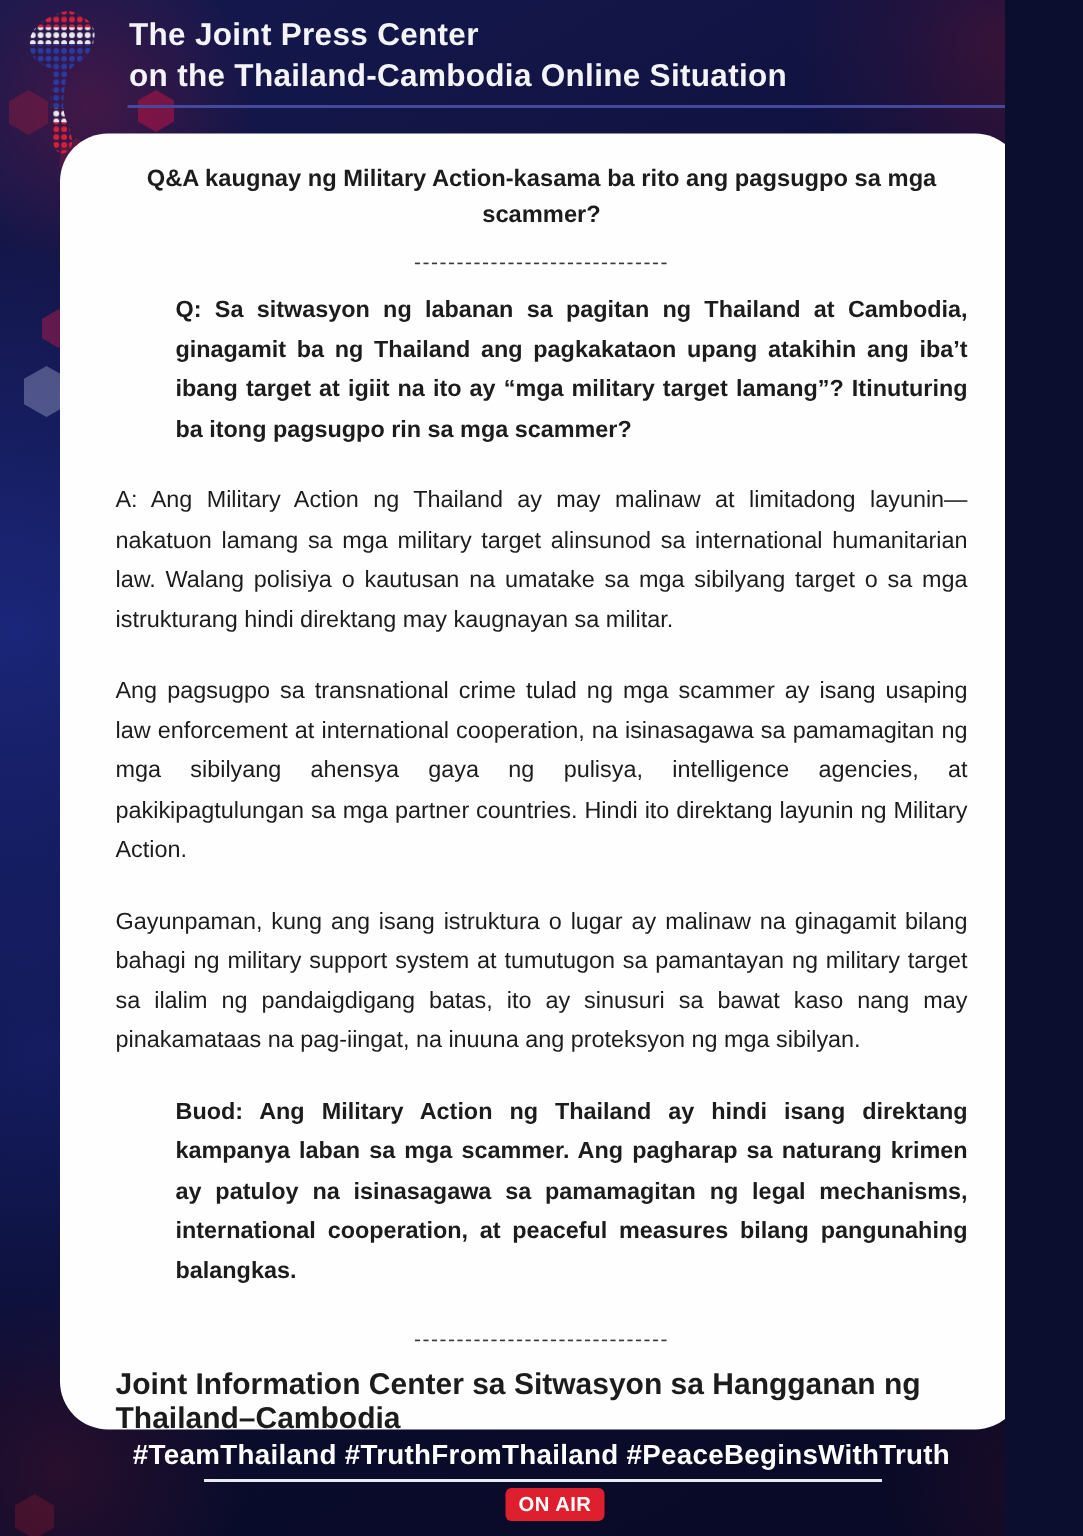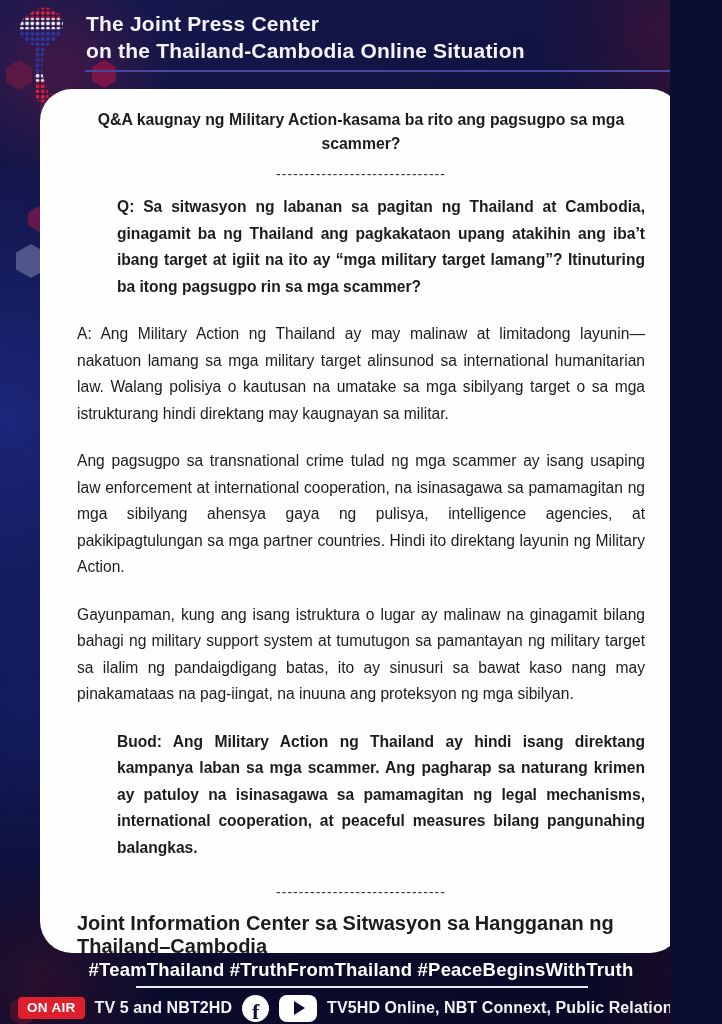--- a/index.html
+++ b/index.html
@@ -57,20 +57,21 @@
   .hashtags {
     position:absolute; left:0; top:959px; width:722px; text-align:center;
     color:#ffffff; font-size:18.5px; font-weight:700; letter-spacing:0.2px;
   }
   .hashtag-rule { position:absolute; left:136px; top:986px; width:452px; height:2px; background:#e9e9f2; }
   
   .footer-bar {
     position:absolute; left:0; top:992px; width:722px; height:32px;
     display:flex; align-items:center; gap:10px; padding-left:18px;
     white-space:nowrap;
+    flex-direction:column;
   }
   .onair {
     background:#de1f2e; color:#ffffff; font-size:13.5px; font-weight:700;
     padding:3px 9px 4px 9px; border-radius:4px; letter-spacing:0.3px;
   }
   .channels, .online { color:#f2f2f6; font-size:16px; font-weight:700; letter-spacing:0.1px; }
   .fb-icon {
     width:27px; height:27px; border-radius:50%; background:#ffffff;
     position:relative; overflow:hidden; flex:0 0 auto;
   }

